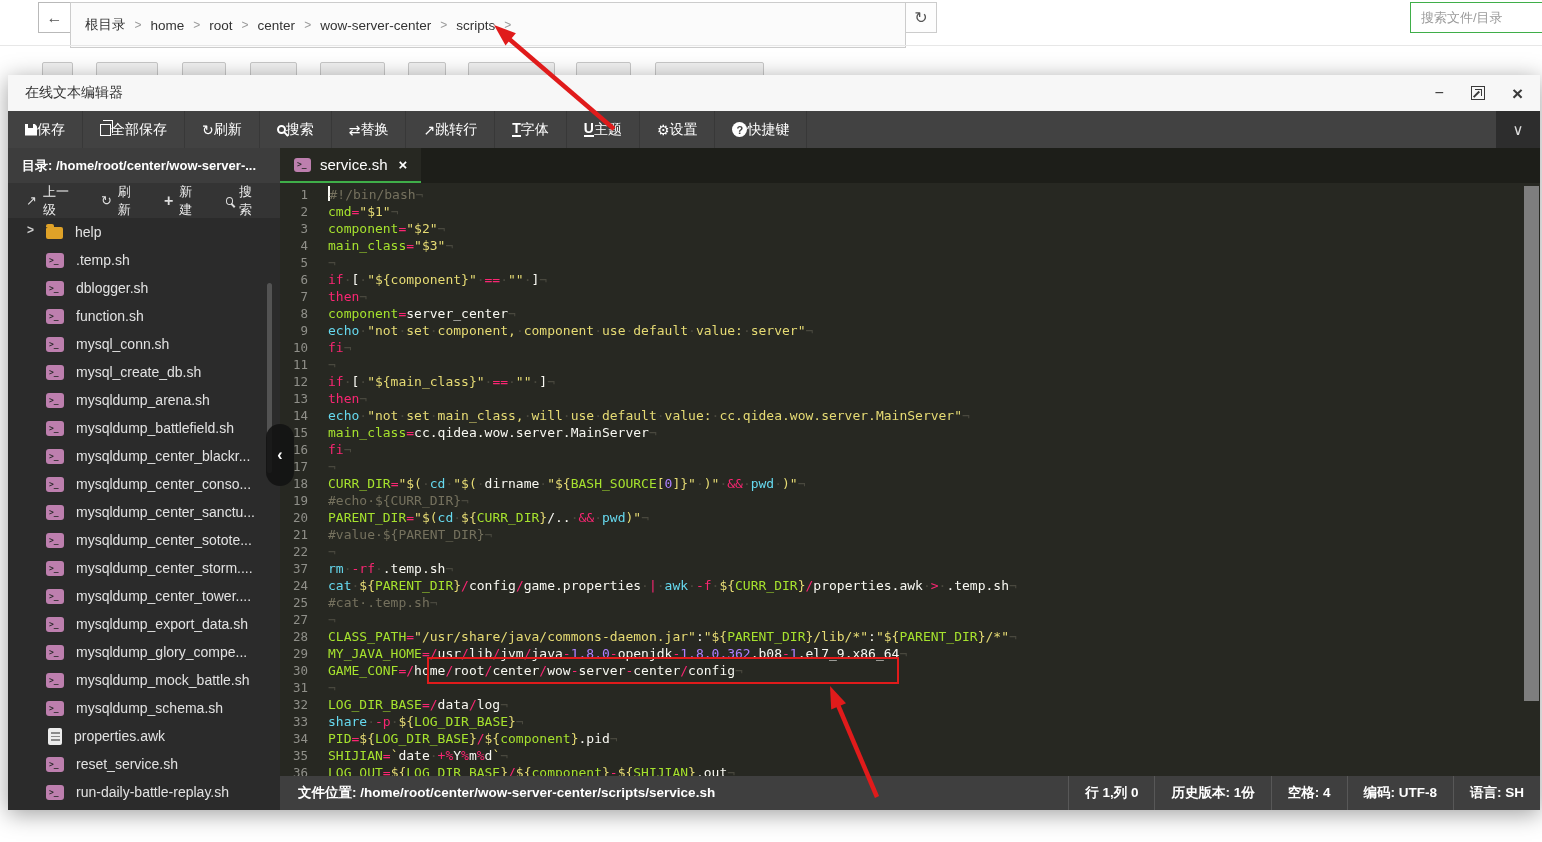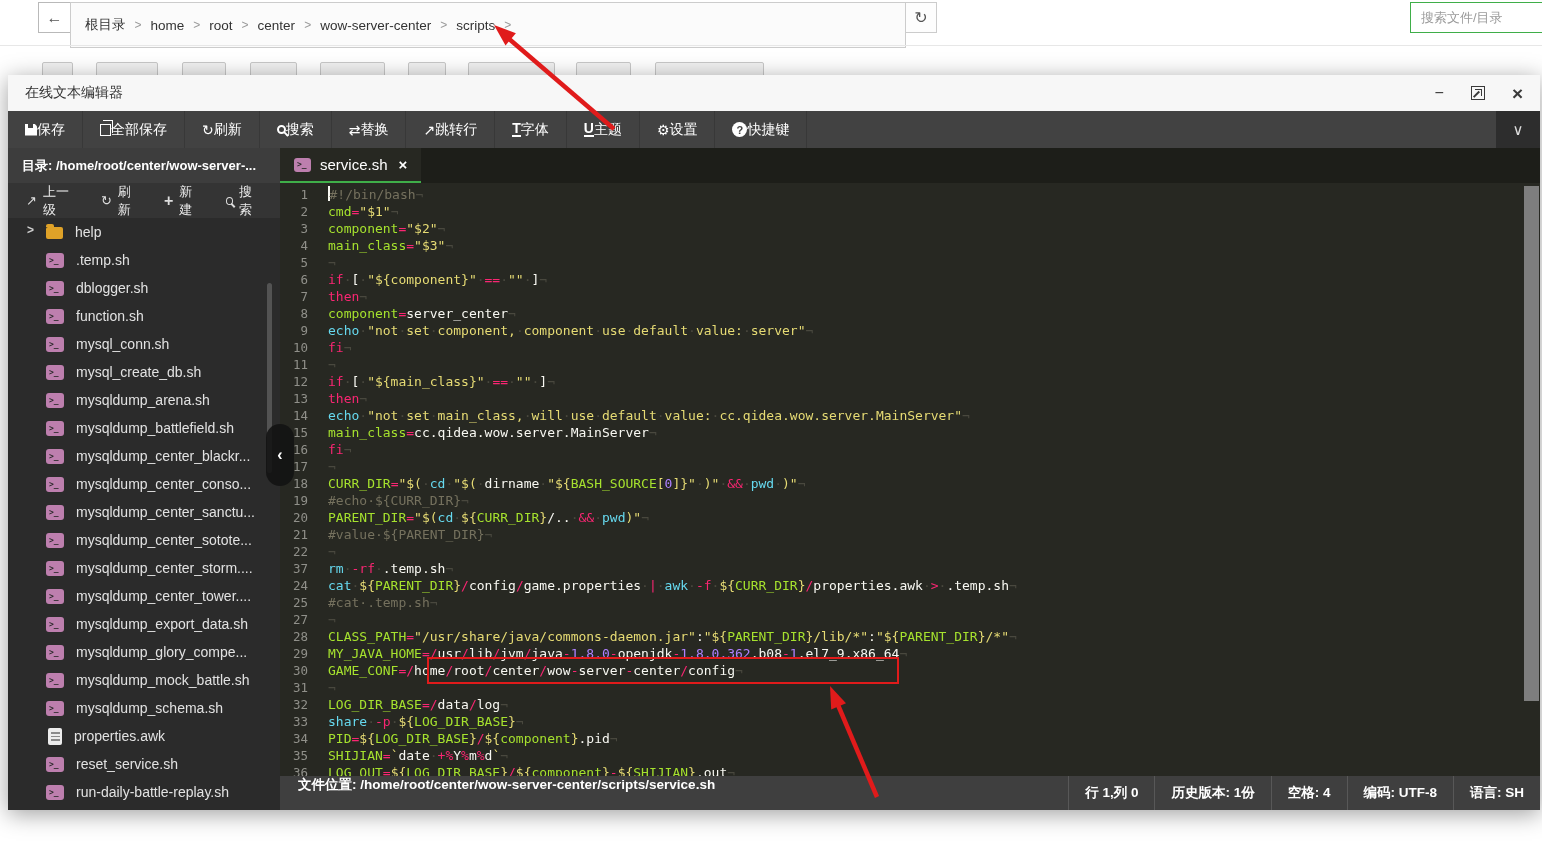--- a/index.html
+++ b/index.html
@@ -101,21 +101,21 @@
   .tk-c{color:#75715e;} .tk-g{color:#a6e22e;} .tk-p{color:#f92672;} .tk-y{color:#e6db74;}
   .tk-b{color:#66d9ef;} .tk-u{color:#ae81ff;} .tk-w{color:#f8f8f2;} .tk-d{color:#49483e;}
   .cursor{display:inline-block;width:1.5px;height:15px;background:#f8f8f2;vertical-align:-2px;}
   .vscroll{position:absolute;right:1px;top:38px;width:15px;height:515px;background:#7e7e7e;}
   .collapse-pill{position:absolute;left:258px;top:349px;width:28px;height:62px;border-radius:14px;
     background:rgba(18,18,18,.88);color:#fff;display:flex;align-items:center;justify-content:center;
     font-size:16px;font-weight:bold;z-index:5;}
 
   
   .statusbar{position:absolute;left:272px;right:0;bottom:0;height:34px;background:#3f3f3f;
-    color:#fff;display:flex;align-items:flex-start;font-size:13.5px;font-weight:600;z-index:4;}
+    color:#fff;display:flex;align-items:center;font-size:13.5px;font-weight:600;z-index:4;}
   .sb-left{padding-left:18px;flex:1;white-space:nowrap;}
   .sb-right{display:flex;height:100%;align-items:center;}
   .sb-item{padding:0 16px;height:100%;display:flex;align-items:center;border-left:1px solid #585858;white-space:nowrap;}
 
   
   .annotations{position:absolute;left:0;top:0;width:1542px;height:842px;pointer-events:none;z-index:50;}
 </style>
 </head>
 <body>
 

